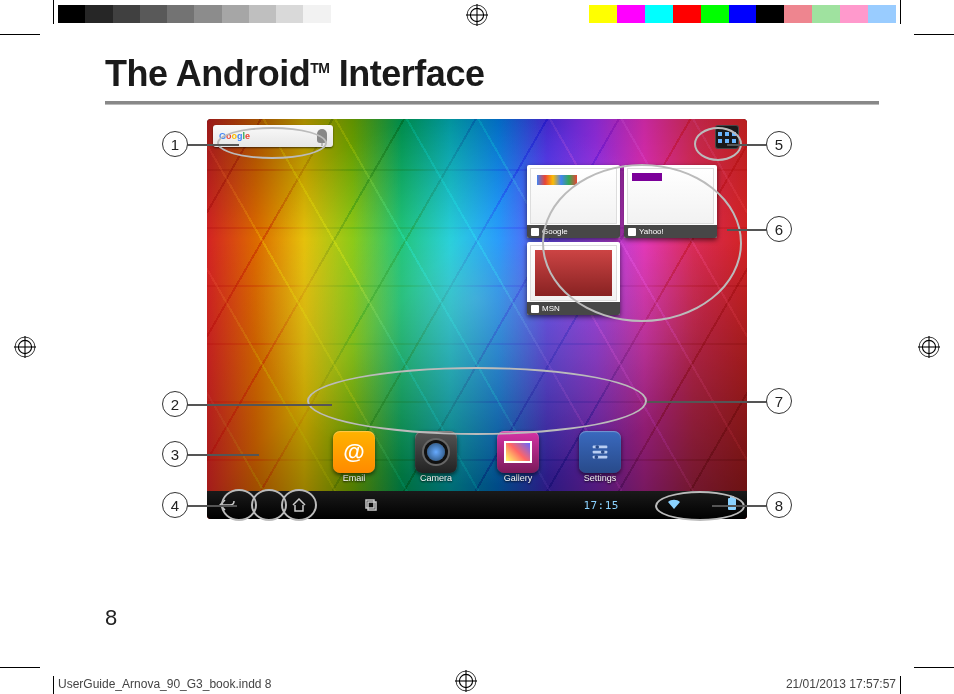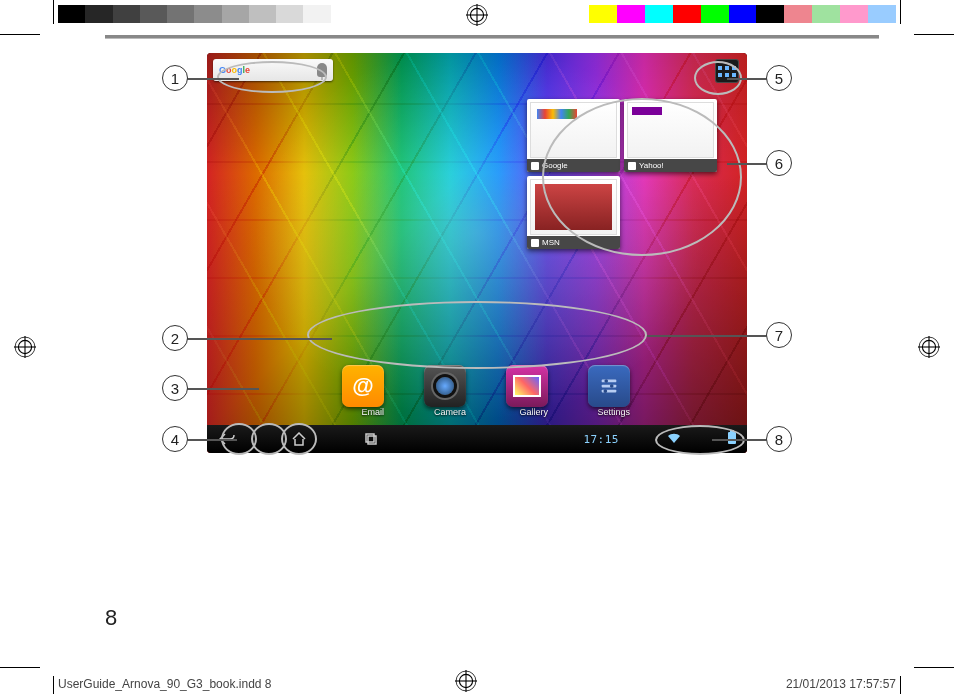--- a/index.html
+++ b/index.html
@@ -162,21 +162,21 @@
   
   .dock {
     position: absolute;
     left: 50%; transform: translateX(-50%);
     bottom: 36px;
     display: flex;
     gap: 22px;
   }
   .app {
     width: 60px;
-    display:flex; flex-direction:column; align-items:flex-end; 
+    display:flex; flex-direction:column; align-items:center; 
   }
   .app-icon {
     width: 42px; height: 42px;
     border-radius: 7px;
     box-shadow: 0 2px 4px rgba(0,0,0,0.6), inset 0 1px 1px rgba(255,255,255,0.3);
     display:flex; align-items:center; justify-content:center;
     position:relative;
   }
   .app-label { color:#fff; font-size:9px; text-shadow:0 1px 2px #000; }
   .i-email { background: linear-gradient(#ffb300,#ff8a00); }
@@ -323,20 +323,23 @@
 <div class="crop-v" style="left:53px; top:0; height:24px;"></div>
 <div class="crop-h" style="right:0; top:34px; width:40px;"></div>
 <div class="crop-v" style="right:53px; top:0; height:24px;"></div>
 <div class="crop-h" style="left:0; bottom:26px; width:40px;"></div>
 <div class="crop-v" style="left:53px; bottom:0; height:18px;"></div>
 <div class="crop-h" style="right:0; bottom:26px; width:40px;"></div>
 <div class="crop-v" style="right:53px; bottom:0; height:18px;"></div>
 
 <div class="page">
 
+  <h1 class="title">
+    <span>The Android</span><sup>TM</sup><span> Interface</span>
+  </h1>
   <div class="rule-dark"></div>
   <div class="rule-light"></div>
 
   <div class="figure-wrap">
 
     <div class="lead" style="left:30px; top:25px; width:52px;"></div>
     <div class="lead" style="left:30px; top:285px; width:145px;"></div>
     <div class="lead" style="left:30px; top:335px; width:72px;"></div>
     <div class="lead" style="left:30px; top:386px; width:50px;"></div>
     <div class="lead" style="right:30px; top:25px; width:40px;"></div>

